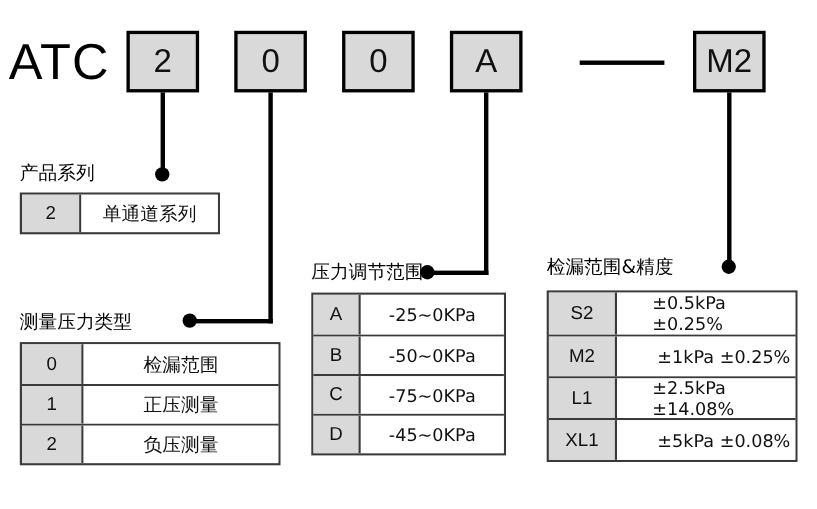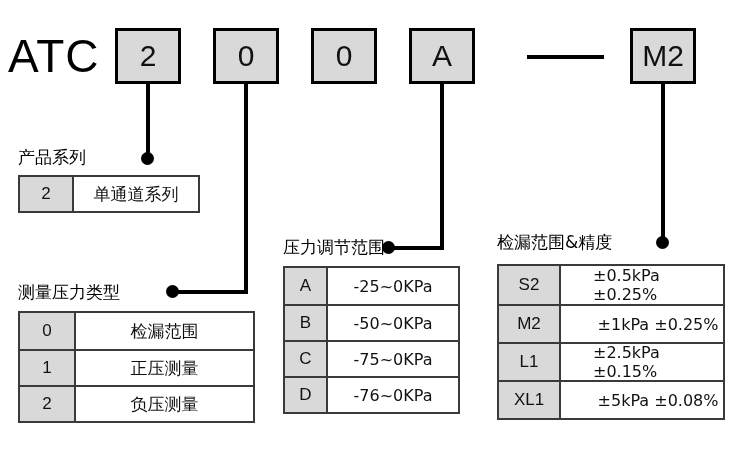--- a/index.html
+++ b/index.html
@@ -185,36 +185,36 @@
     <div class="row">
       <div class="code">B</div>
       <div class="desc">-50~0KPa</div>
     </div>
     <div class="row">
       <div class="code">C</div>
       <div class="desc">-75~0KPa</div>
     </div>
     <div class="row">
       <div class="code">D</div>
-      <div class="desc">-76~0KPa</div>
+      <div class="desc">-45~0KPa</div>
     </div>
   </div>
 
   <div class="legend" id="tbl-leak">
     <div class="row">
       <div class="code">S2</div>
       <div class="desc">±0.5kPa ±0.25%</div>
     </div>
     <div class="row">
       <div class="code">M2</div>
       <div class="desc">±1kPa ±0.25%</div>
     </div>
     <div class="row">
       <div class="code">L1</div>
-      <div class="desc">±2.5kPa ±0.15%</div>
+      <div class="desc">±2.5kPa ±14.08%</div>
     </div>
     <div class="row">
       <div class="code">XL1</div>
       <div class="desc">±5kPa ±0.08%</div>
     </div>
   </div>
 
 </div>
 
 </body></html>

